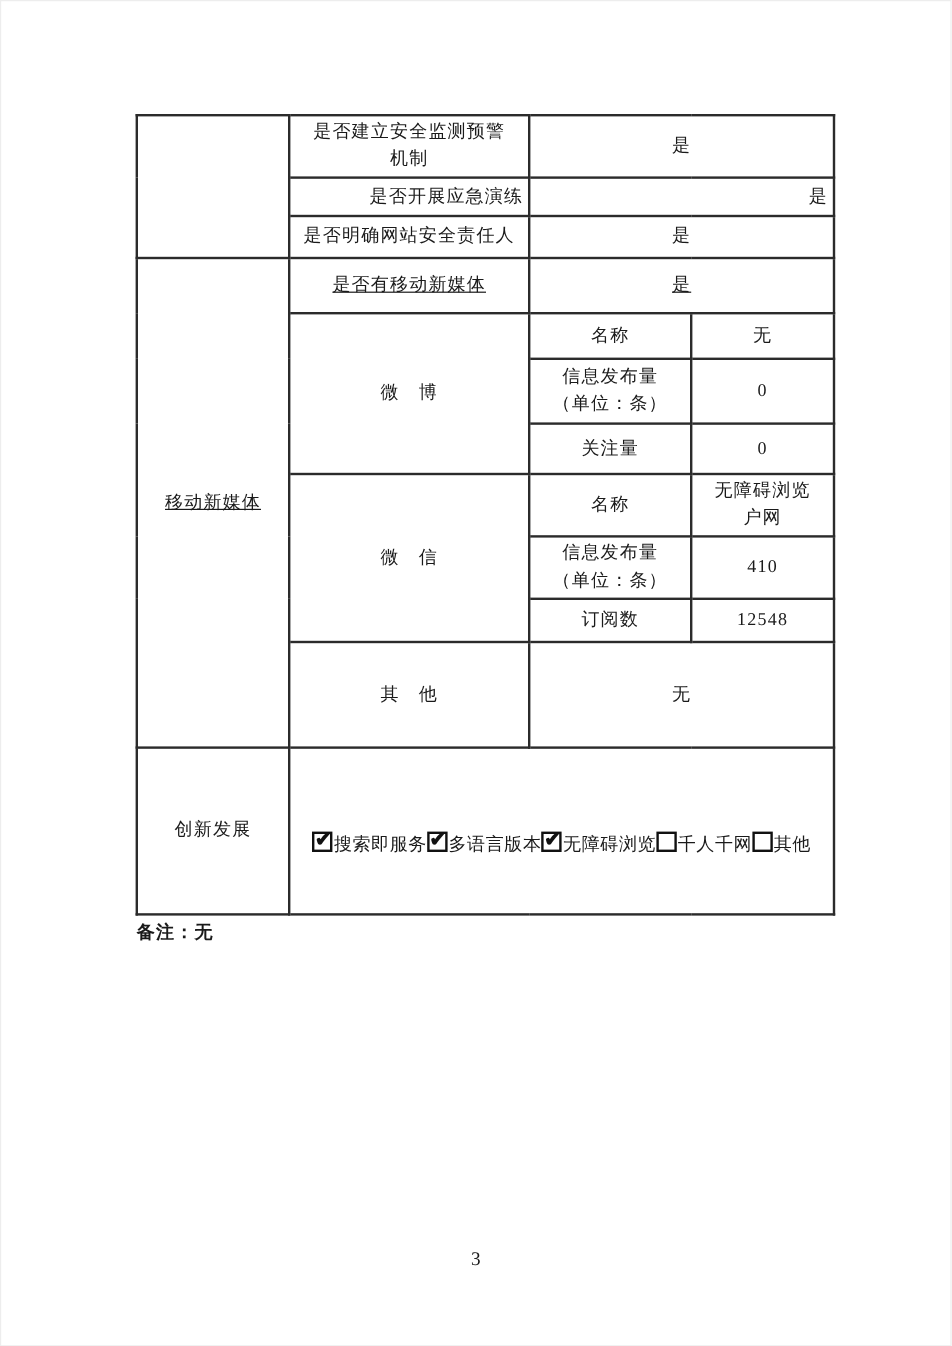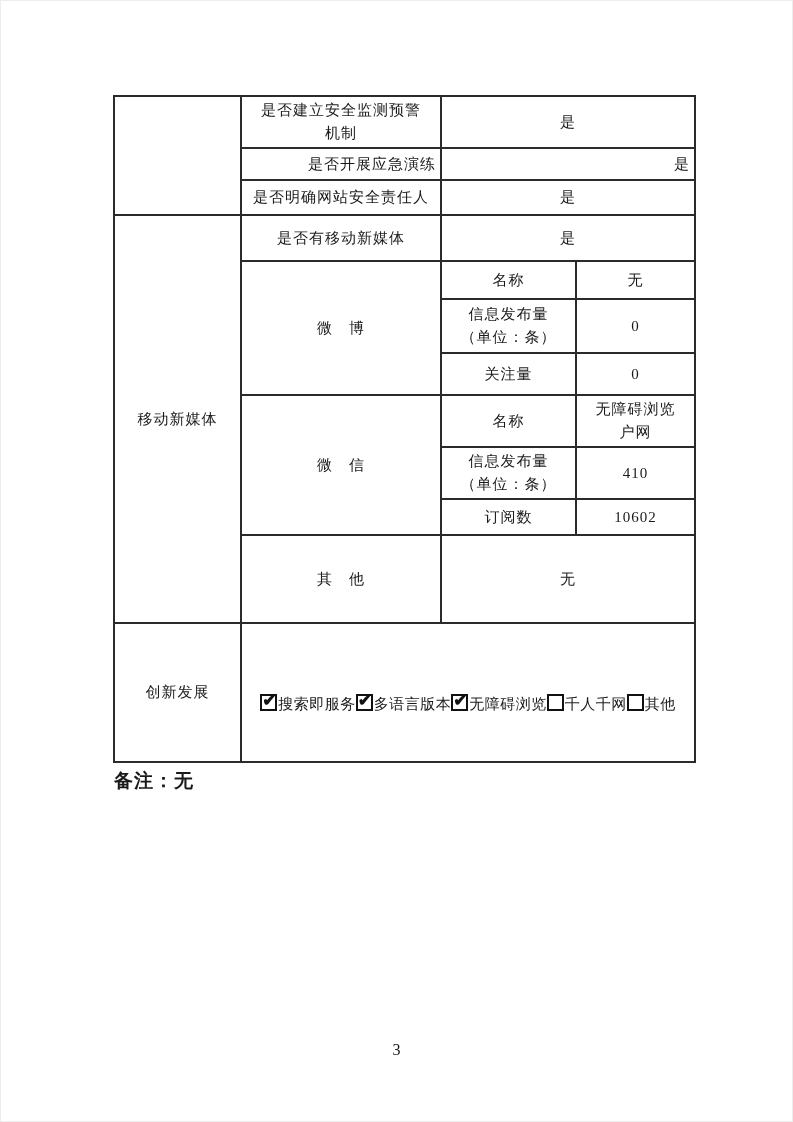--- a/index.html
+++ b/index.html
@@ -30,21 +30,21 @@
     text-align:center;
     vertical-align:middle;
     padding:2px 4px;
     white-space:pre-line;
     line-height:23px;
   }
   
   tr.h50  td{height:46px;}
   tr.h30  td{height:26px;text-align:right;}
   tr.h33  td{height:29px;}
-  tr.h44  td{height:40px;}
+  tr.h44  td{height:40px;text-decoration:underline;}
   tr.h36  td{height:32px;}
   tr.h52  td{height:48px;}
   tr.h40  td{height:36px;}
   tr.h48  td{height:44px;}
   tr.h50b td{height:46px;}
   tr.h34  td{height:30px;}
   tr.h86  td{height:82px;}
   tr.h137 td{height:133px;}
   td.innov-label{padding-top:10px;margin-left:28px;}
   td.innov-content{
@@ -68,21 +68,21 @@
     position:absolute;
     left:0px;top:-7px;
     font-size:17px;
     font-weight:bold;
     color:#111;
     letter-spacing:0;
   }
   .note{
     position:absolute;
     left:114px;top:768px;
-    font-size:19px;
+    font-size:15px;
     font-weight:bold;
     letter-spacing:1px;
   }
   .pageno{
     position:absolute;
     left:0;top:1041px;
     width:793px;
     text-align:center;
     font-size:16px;
   }
@@ -143,21 +143,21 @@
       <td>无障碍浏览
 户网</td>
     </tr>
     <tr class="h50b">
       <td>信息发布量
 （单位：条）</td>
       <td>410</td>
     </tr>
     <tr class="h34">
       <td>订阅数</td>
-      <td>10602</td>
+      <td>12548</td>
     </tr>
 
     <tr class="h86">
       <td>其　他</td>
       <td colspan="2">无</td>
     </tr>
 
     <tr class="h137">
       <td class="innov-label">创新发展</td>
       <td colspan="3" class="innov-content">

